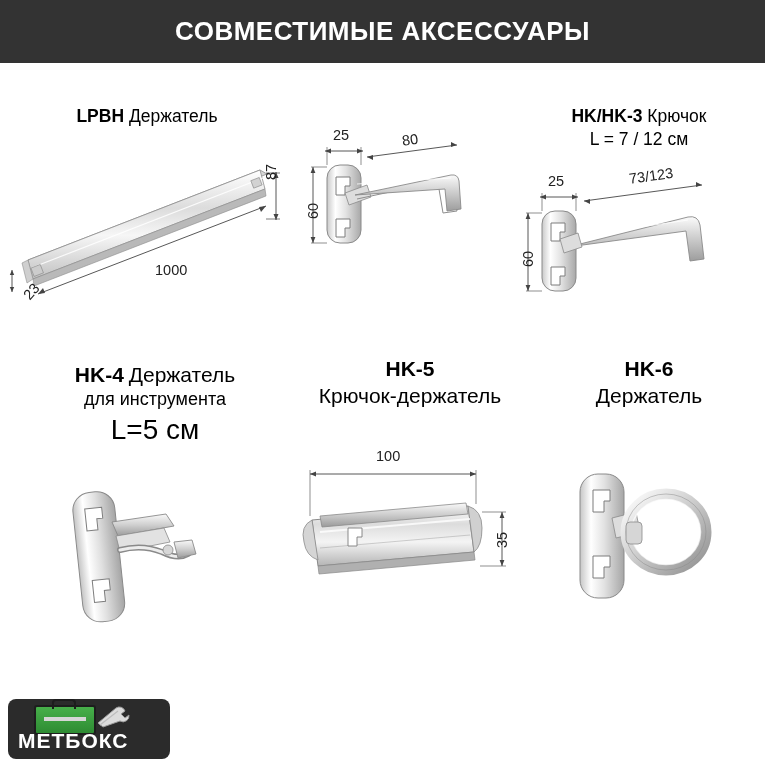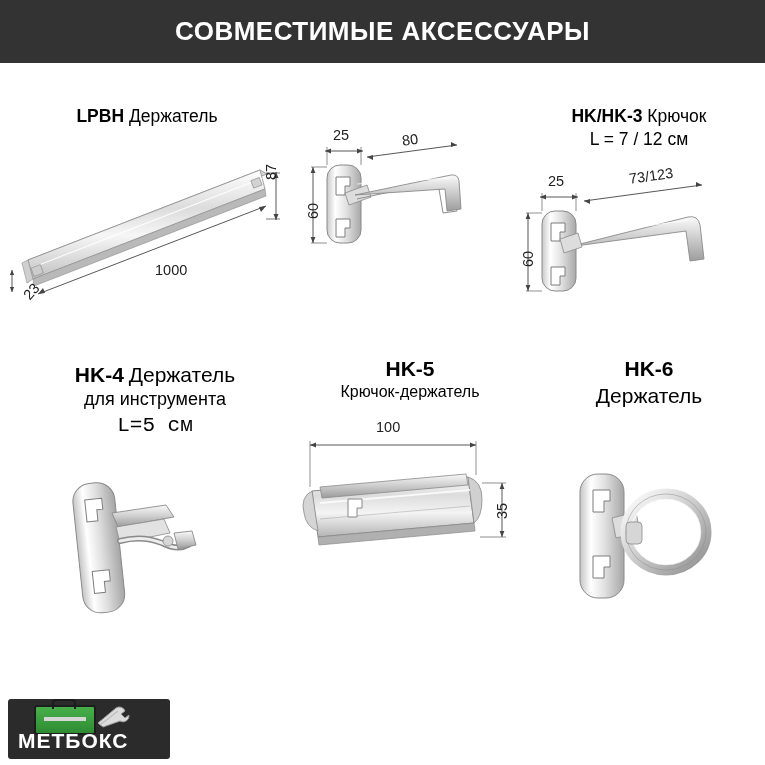--- a/index.html
+++ b/index.html
@@ -83,21 +83,21 @@
     height: 72px;
     background: #ffffff;
   }
   .logo-box {
     position: absolute;
     left: 8px;
     top: 6px;
     width: 162px;
     height: 60px;
     background: #2b2b2b;
-    border-radius: 3px;
+    border-radius: 8px;
     overflow: hidden;
   }
   .logo-text {
     position: absolute;
     left: 10px;
     top: 30px;
     color: #ffffff;
     font-size: 21px;
     font-weight: bold;
     letter-spacing: 1px;
@@ -310,21 +310,21 @@
         <div class="dim" style="left:108px; top:-2px; transform:rotate(-8deg); transform-origin:left top;">73/123</div>
         <div class="dim" style="left:0px; top:94px; transform:rotate(-90deg); transform-origin:left top;">60</div>
       </div>
     </div>
 
     <div class="cell" style="left:16px; top:292px; width:278px; height:320px;margin-top:6px;">
       <div class="cell-title">
         <span class="code" style="font-size:21px;">HK-4</span>
         <span style="font-size:21px;">Держатель</span>
         <span class="sub" style="font-size:18px;">для инструмента</span>
-        <span class="sub" style="font-size:21px;font-family:Liberation Mono, monospace;">L=5 см</span>
+        <span class="sub" style="font-size:28px;">L=5 см</span>
       </div>
 
       <div class="art" style="height:180px; margin-top:22px;">
         <svg width="278" height="180" viewBox="0 0 278 180">
           <defs>
             <linearGradient id="gPlate4" x1="0" y1="0" x2="1" y2="0">
               <stop offset="0%" stop-color="#c4c4c4"></stop>
               <stop offset="25%" stop-color="#ffffff"></stop>
               <stop offset="55%" stop-color="#e0e0e0"></stop>
               <stop offset="100%" stop-color="#a5a5a5"></stop>
@@ -349,24 +349,24 @@
 
           <polygon points="158,72 176,70 180,84 162,88" fill="url(#gClip4)" stroke="#8a8a8a" stroke-width="0.9"></polygon>
           <circle cx="152" cy="80" r="5" fill="#d7d7d7" stroke="#888" stroke-width="0.8"></circle>
         </svg>
       </div>
     </div>
 
     <div class="cell" style="left:290px; top:292px; width:240px; height:320px;">
       <div class="cell-title">
         <span class="code" style="font-size:21px;margin-top:11px;">HK-5</span>
-        <span class="sub" style="font-size:16px;">Крючок-держатель</span>
-      </div>
-
-      <div class="art" style="height:200px; margin-top:24px;">
+        <span class="sub" style="font-size:21px;">Крючок-держатель</span>
+      </div>
+
+      <div class="art" style="height:200px; margin-top:46px;">
         <svg width="240" height="200" viewBox="0 0 240 200">
           <defs>
             <linearGradient id="gBody5" x1="0" y1="0" x2="0" y2="1">
               <stop offset="0%" stop-color="#ffffff"></stop>
               <stop offset="30%" stop-color="#dcdcdc"></stop>
               <stop offset="60%" stop-color="#f4f4f4"></stop>
               <stop offset="100%" stop-color="#b4b4b4"></stop>
             </linearGradient>
             <linearGradient id="gBar5" x1="0" y1="0" x2="0" y2="1">
               <stop offset="0%" stop-color="#fafafa"></stop>

